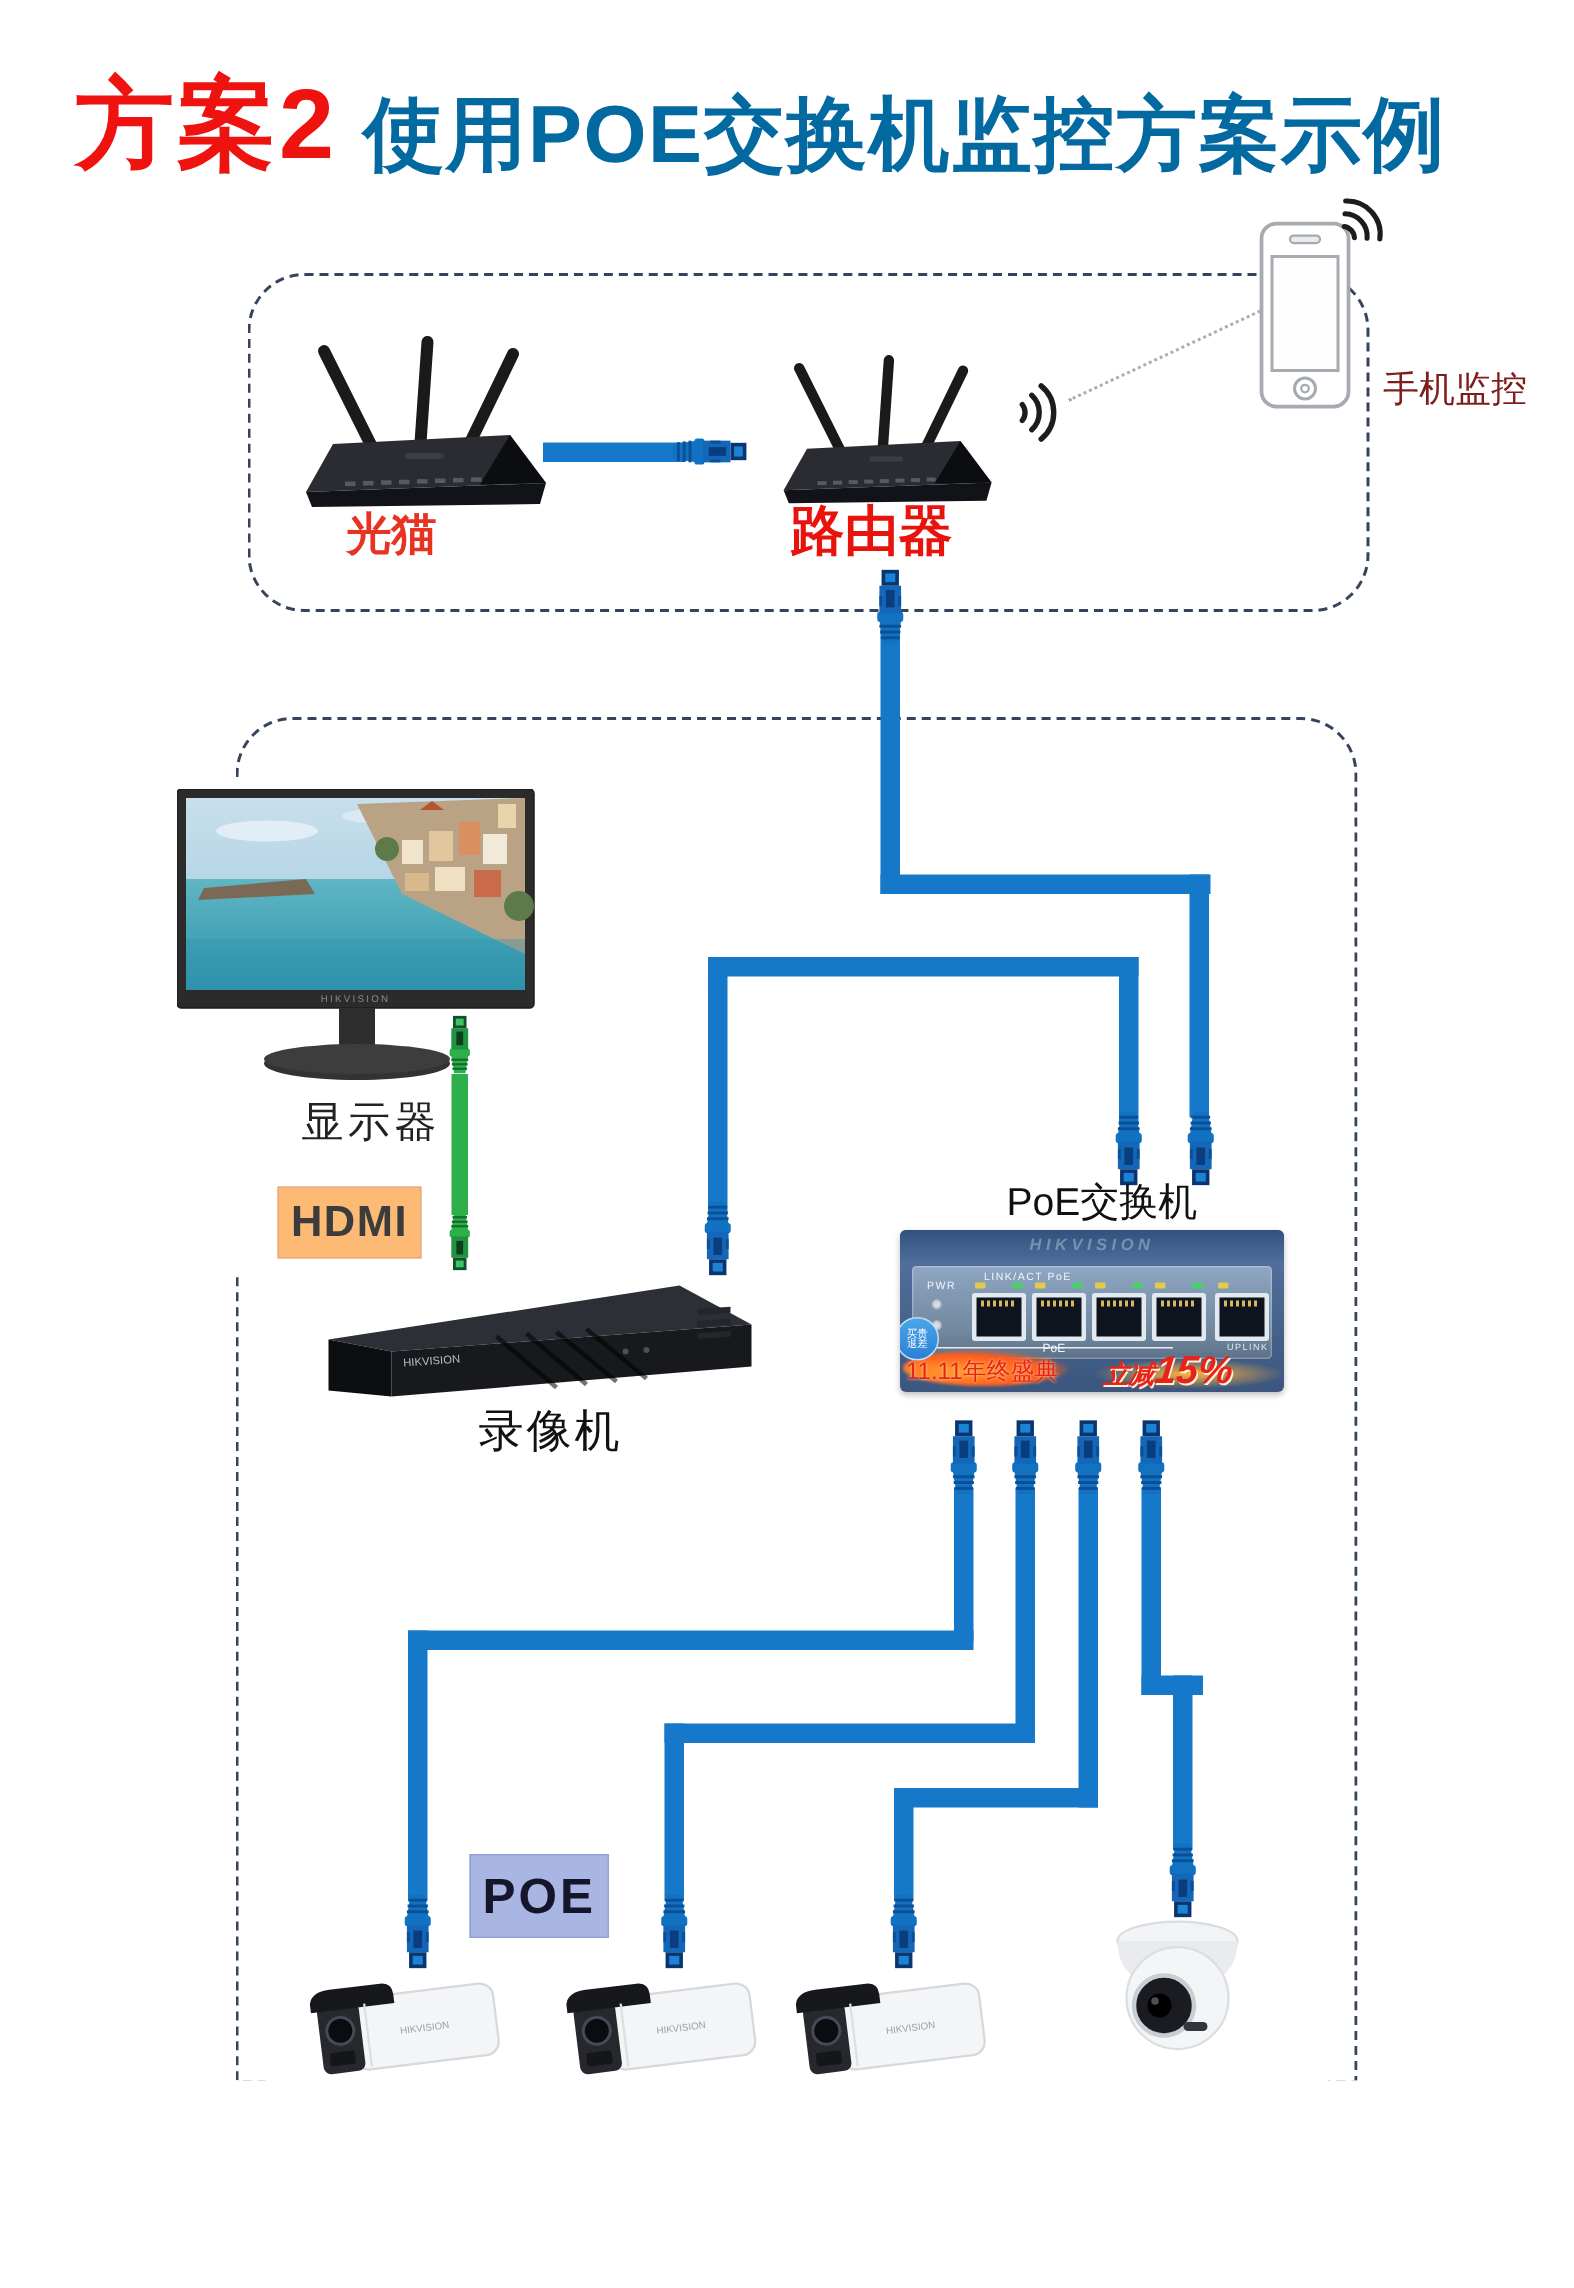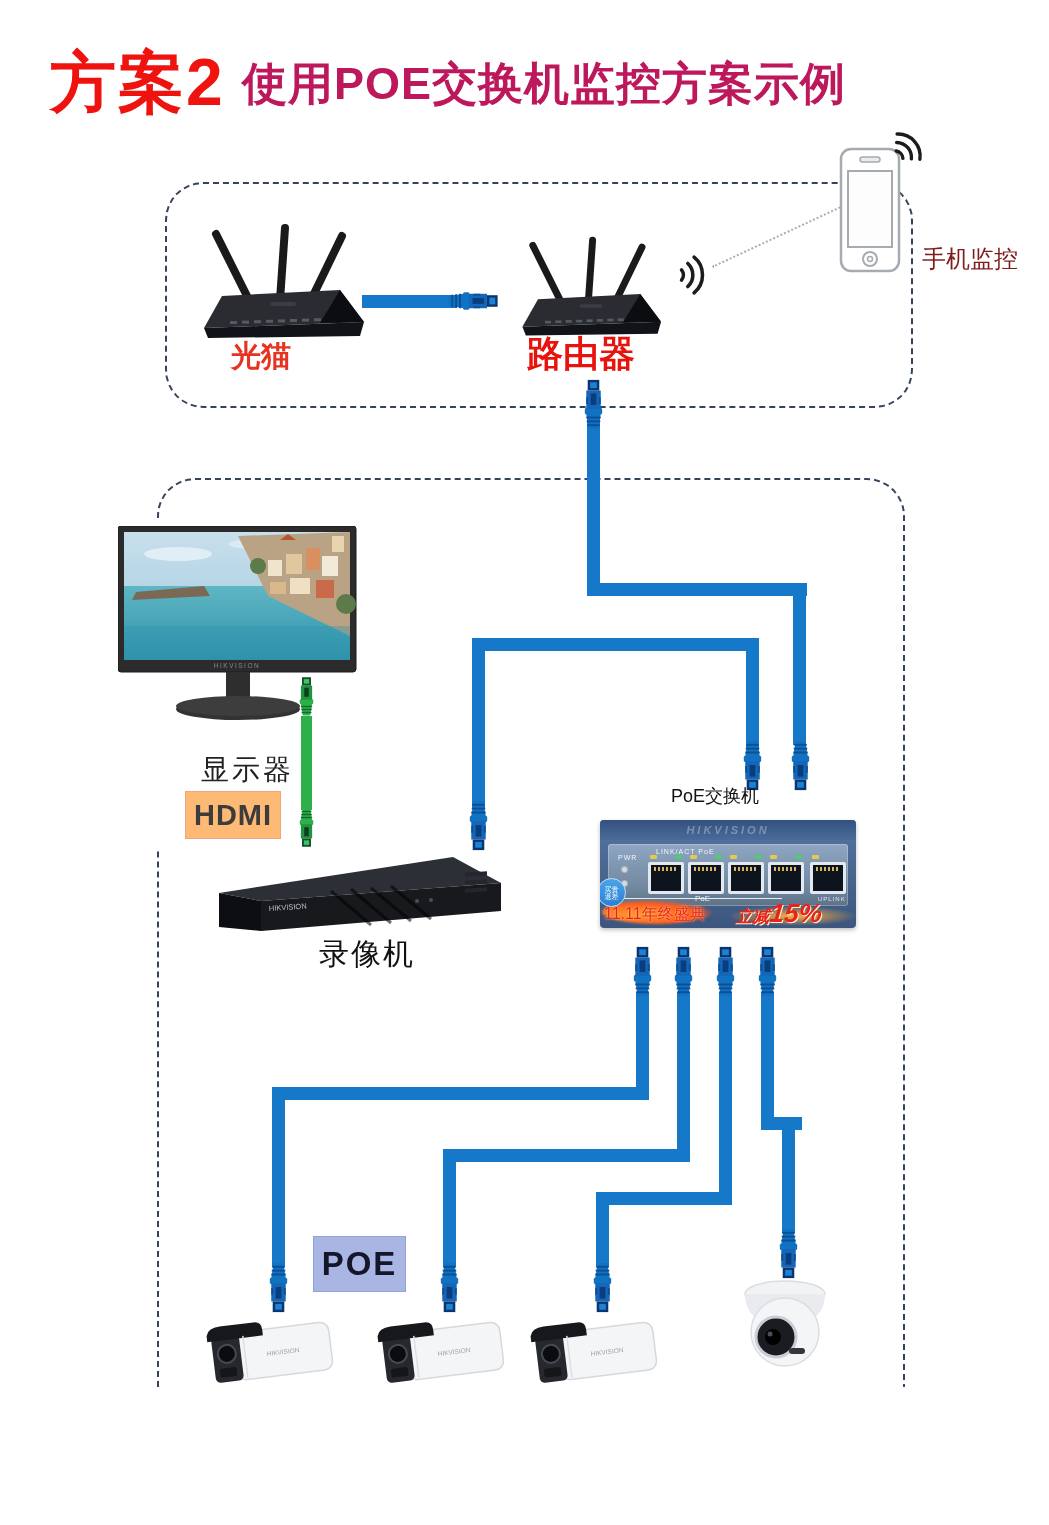--- a/index.html
+++ b/index.html
@@ -1,28 +1,28 @@
 <!DOCTYPE html>
 <html><head>
 <meta charset="utf-8">
 <style>
   html,body{margin:0;padding:0;background:#ffffff;}
   #canvas{position:relative;width:1049px;height:1525px;background:#fff;overflow:hidden;
           font-family:"Liberation Sans","DejaVu Sans",sans-serif;}
   .abs{position:absolute;}
   
   .plan-title{left:50px;top:38px;font-size:66px;font-weight:800;color:#ef1310;letter-spacing:2px;}
-  .main-title{left:242px;top:54px;font-size:45px;font-weight:700;color:#be185d;letter-spacing:1px;}
+  .main-title{left:242px;top:54px;font-size:54px;font-weight:700;color:#0369a1;letter-spacing:1px;}
   .lbl{color:#222;}
   .lbl-modem{left:231px;top:336px;font-size:30px;font-weight:600;color:#e63322;}
   .lbl-router{left:527px;top:330px;font-size:36px;font-weight:800;color:#e8130c;}
   .lbl-phone{left:922px;top:243px;font-size:24px;color:#7f1d1d;}
-  .lbl-monitor{left:201px;top:729px;font-size:28px;color:#222;letter-spacing:3px;margin-top:22px;}
+  .lbl-monitor{left:201px;top:729px;font-size:28px;color:#222;letter-spacing:3px;}
   .lbl-recorder{left:319px;top:934px;font-size:30px;color:#111;letter-spacing:2px;}
-  .lbl-switch{left:671px;top:784px;font-size:18px;color:#111;}
+  .lbl-switch{left:671px;top:784px;font-size:26px;color:#111;}
   
   .gbox{border:2px dashed #36435c;}
   .gbox1{left:165px;top:182px;width:744px;height:222px;border-radius:38px;}
   .gbox2{left:157px;top:478px;width:744px;height:907px;border-radius:38px 38px 0 0;border-bottom:none;}
   .gpatch{left:140px;top:520px;width:36px;height:330px;background:#fff;}
   
   .cable{background:#1578c8;}
   .cable-g{background:#2db04a;}
   .conn{display:block;}
   .rot180{transform:rotate(180deg);}

